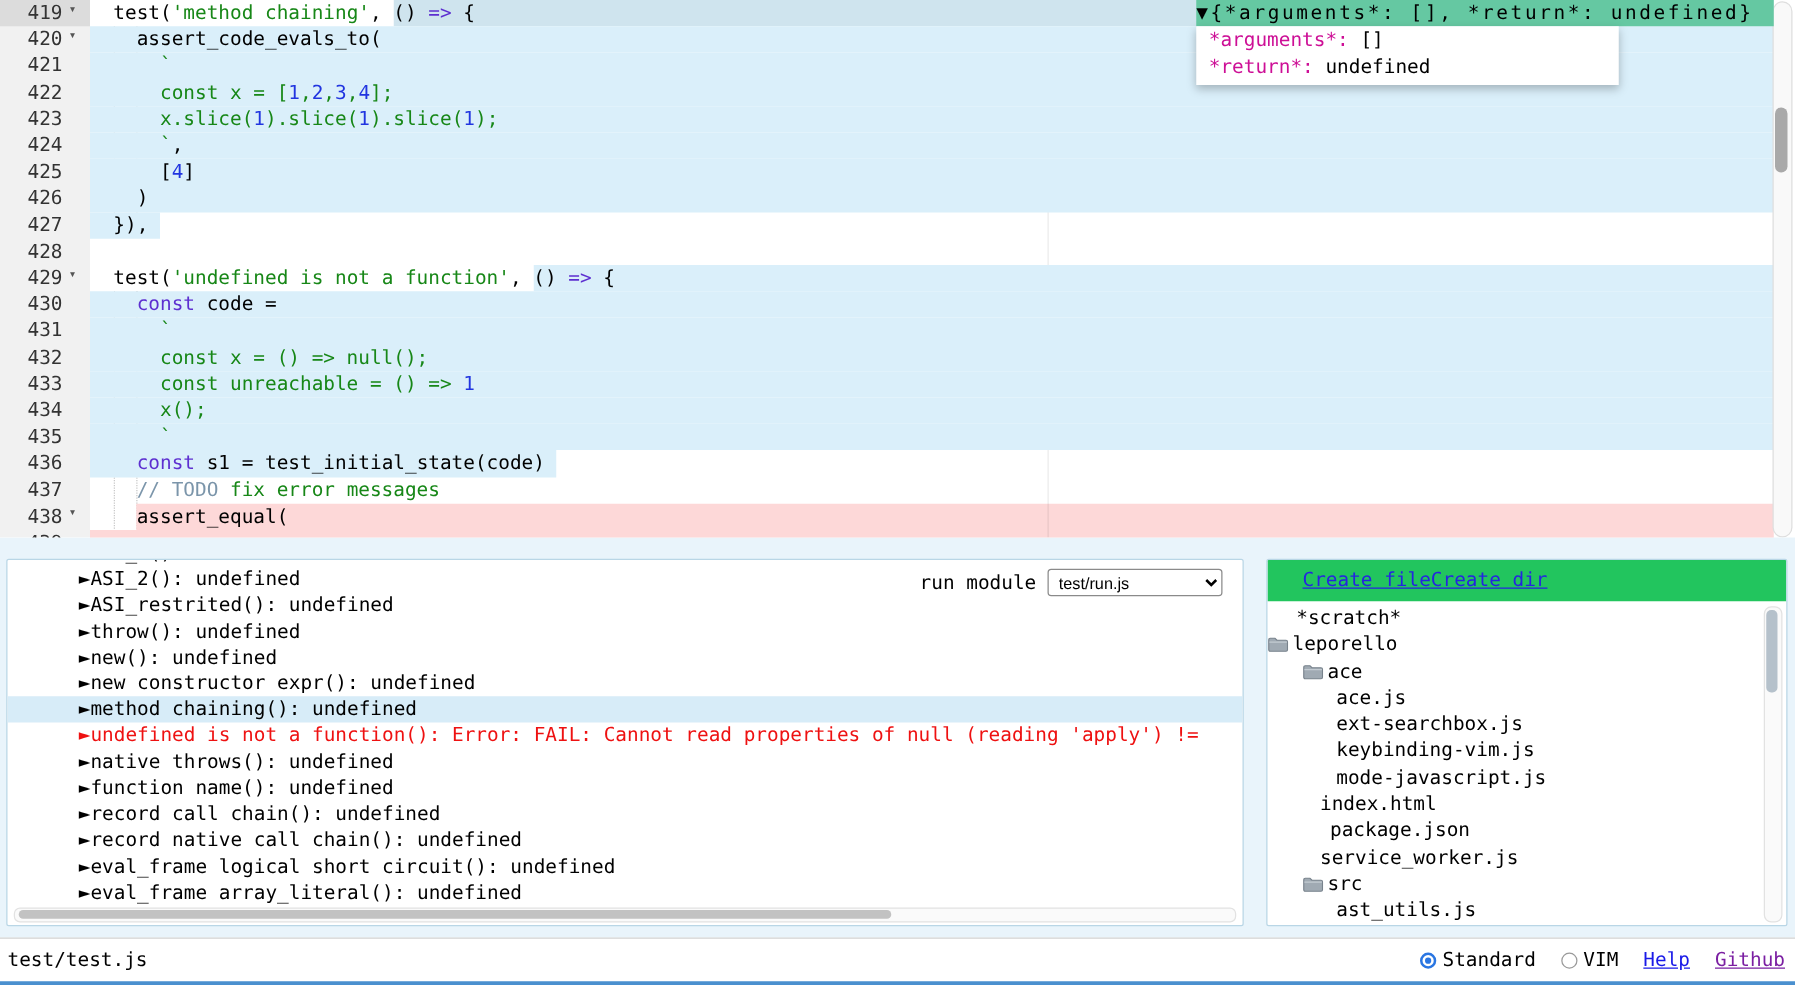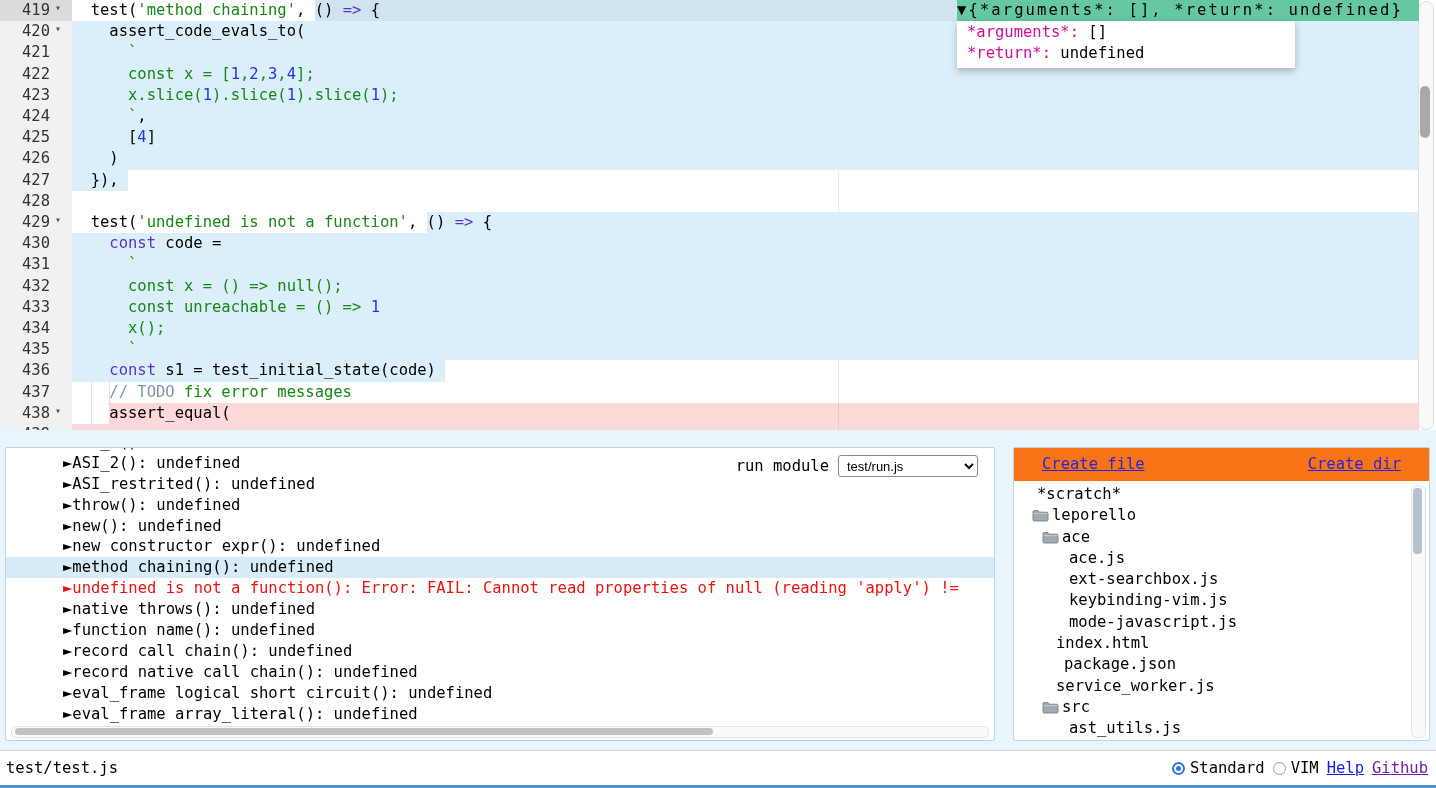--- a/index.html
+++ b/index.html
@@ -45,34 +45,34 @@
   #log-list{position:absolute;left:0;top:-16px;right:0;}
   .log-row{height:20.9px;line-height:20.9px;padding-left:57px;white-space:pre;cursor:pointer;}
   .log-sel{background:#d7ecf8;}
   .log-err{color:#ee1111;}
   #h-track{position:absolute;left:5px;right:5px;bottom:2px;height:10px;background:#fafafa;
            border:1px solid #e2e2e2;border-radius:5px;}
   #h-thumb{position:absolute;left:3px;top:1px;width:698px;height:7px;background:#c2c2c2;border-radius:4px;}
   
   #files{position:absolute;left:1013px;top:447px;width:415px;height:292px;background:#fff;
          border:1px solid #b9d6e6;border-radius:2px;overflow:hidden;}
-  #files-header{position:absolute;left:0;top:0;right:0;height:33px;line-height:33px;background:#f97316;
-                display:flex;justify-content:space-between;padding:0 28px;}
+  #files-header{position:absolute;left:0;top:0;right:0;height:33px;line-height:33px;background:#22c55e;
+                display:flex;justify-content:flex-start;padding:0 28px;}
   #files-header a{color:#2525e0;text-decoration:underline;cursor:pointer;}
   #file-tree{position:absolute;left:0;top:33px;right:16px;bottom:0;overflow:hidden;padding-top:3px;}
   .file-row{height:21.3px;line-height:21.3px;white-space:pre;cursor:pointer;display:flex;align-items:center;}
   .file-row svg{margin-right:3px;flex:0 0 auto;}
   #f-track{position:absolute;right:3px;top:37px;width:13px;height:251px;background:#fafafa;
            border:1px solid #e2e2e2;border-radius:6px;}
   #f-thumb{position:absolute;left:1px;top:2px;width:9px;height:66px;background:#b5c1cb;border-radius:4px;}
   
   #statusbar{position:absolute;left:0;top:750px;width:1436px;height:34px;background:#fff;
              border-top:1px solid #d2d2d2;border-bottom:3px solid #4a90cf;}
   #current-file{position:absolute;left:6px;top:0;line-height:34px;}
-  #status-right{position:absolute;right:8px;top:0;height:34px;display:flex;align-items:center;gap:8px;}
+  #status-right{position:absolute;right:8px;top:0;height:34px;display:flex;align-items:center;gap:20px;}
   .radio-wrap{display:flex;align-items:center;gap:5px;cursor:pointer;}
   .radio{width:13px;height:13px;border-radius:50%;box-sizing:border-box;position:relative;}
   .radio-on{border:2px solid #2a76e2;}
   .radio-on::after{content:"";position:absolute;left:2px;top:2px;width:5px;height:5px;border-radius:50%;background:#2a76e2;}
   .radio-off{border:1.5px solid #9a9a9a;}
   .sb-link{text-decoration:underline;cursor:pointer;}
   #help-link{color:#1a1ae8;}
   #github-link{color:#7b1fa2;}
 </style>
 </head>
@@ -279,21 +279,21 @@
   </div>
 </div>
 
 <div id="files">
   <div id="files-header">
     <a>Create file</a>
     <a>Create dir</a>
   </div>
   <div id="file-tree">
       <div class="file-row" style="padding-left: 23px;"><span>*scratch*</span></div>
-      <div class="file-row" style="padding-left: 18px;"><svg width="17" height="13" viewBox="0 0 17 13">
+      <div class="file-row" style="padding-left: 0;"><svg width="17" height="13" viewBox="0 0 17 13">
           <path d="M1 3 Q1 1.6 2.2 1.6 L6 1.6 L7.6 3.2 L14.8 3.2 Q16 3.2 16 4.4 L16 10.8 Q16 12 14.8 12 L2.2 12 Q1 12 1 10.8 Z" fill="#a0aab3" stroke="#78828c" stroke-width="0.9"></path>
           <path d="M1.5 4.6 L15.5 4.6" stroke="#c3cbd2" stroke-width="1"></path>
         </svg><span>leporello</span></div>
       <div class="file-row" style="padding-left: 28px;"><svg width="17" height="13" viewBox="0 0 17 13">
           <path d="M1 3 Q1 1.6 2.2 1.6 L6 1.6 L7.6 3.2 L14.8 3.2 Q16 3.2 16 4.4 L16 10.8 Q16 12 14.8 12 L2.2 12 Q1 12 1 10.8 Z" fill="#a0aab3" stroke="#78828c" stroke-width="0.9"></path>
           <path d="M1.5 4.6 L15.5 4.6" stroke="#c3cbd2" stroke-width="1"></path>
         </svg><span>ace</span></div>
       <div class="file-row" style="padding-left: 55px;"><span>ace.js</span></div>
       <div class="file-row" style="padding-left: 55px;"><span>ext-searchbox.js</span></div>
       <div class="file-row" style="padding-left: 55px;"><span>keybinding-vim.js</span></div>

